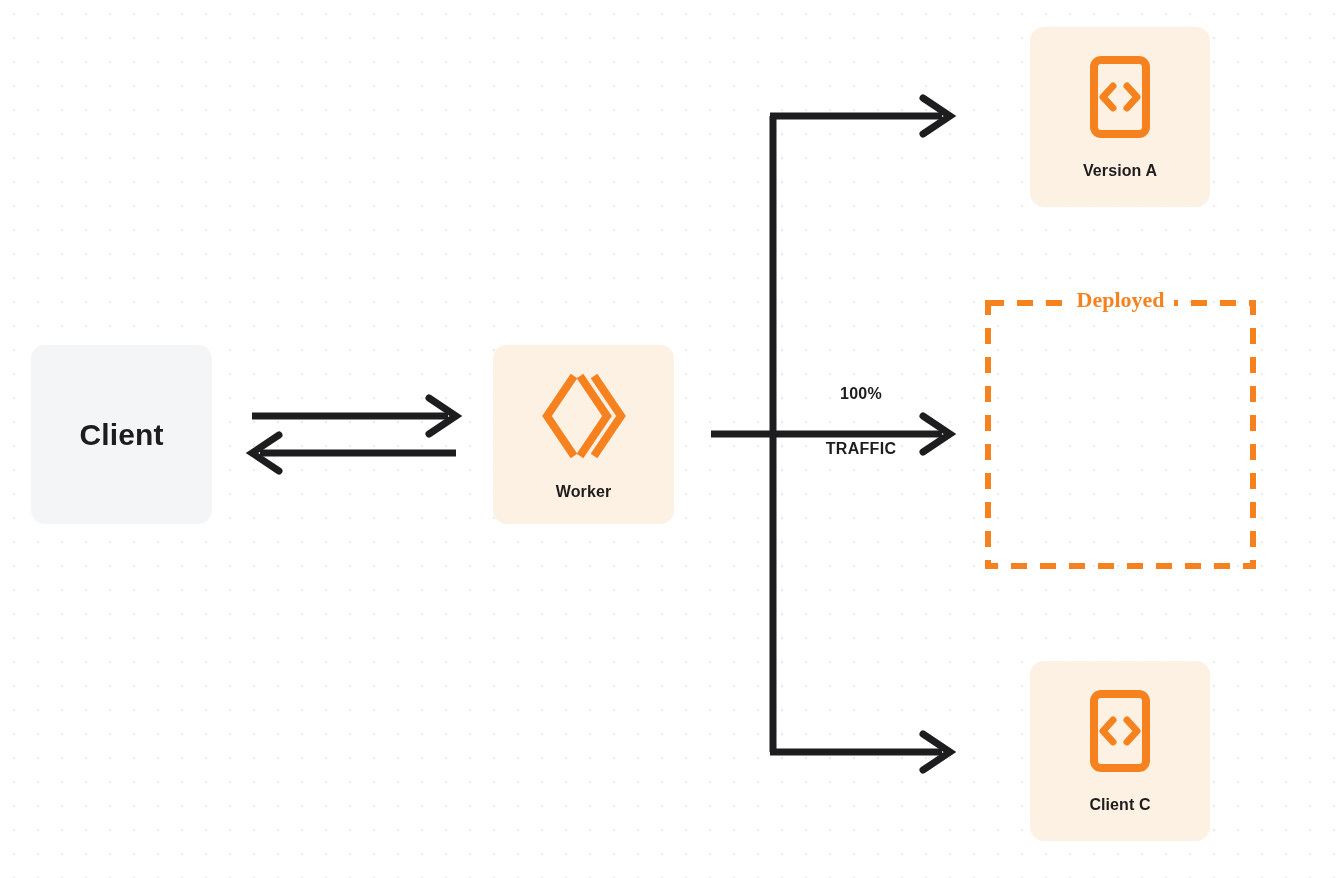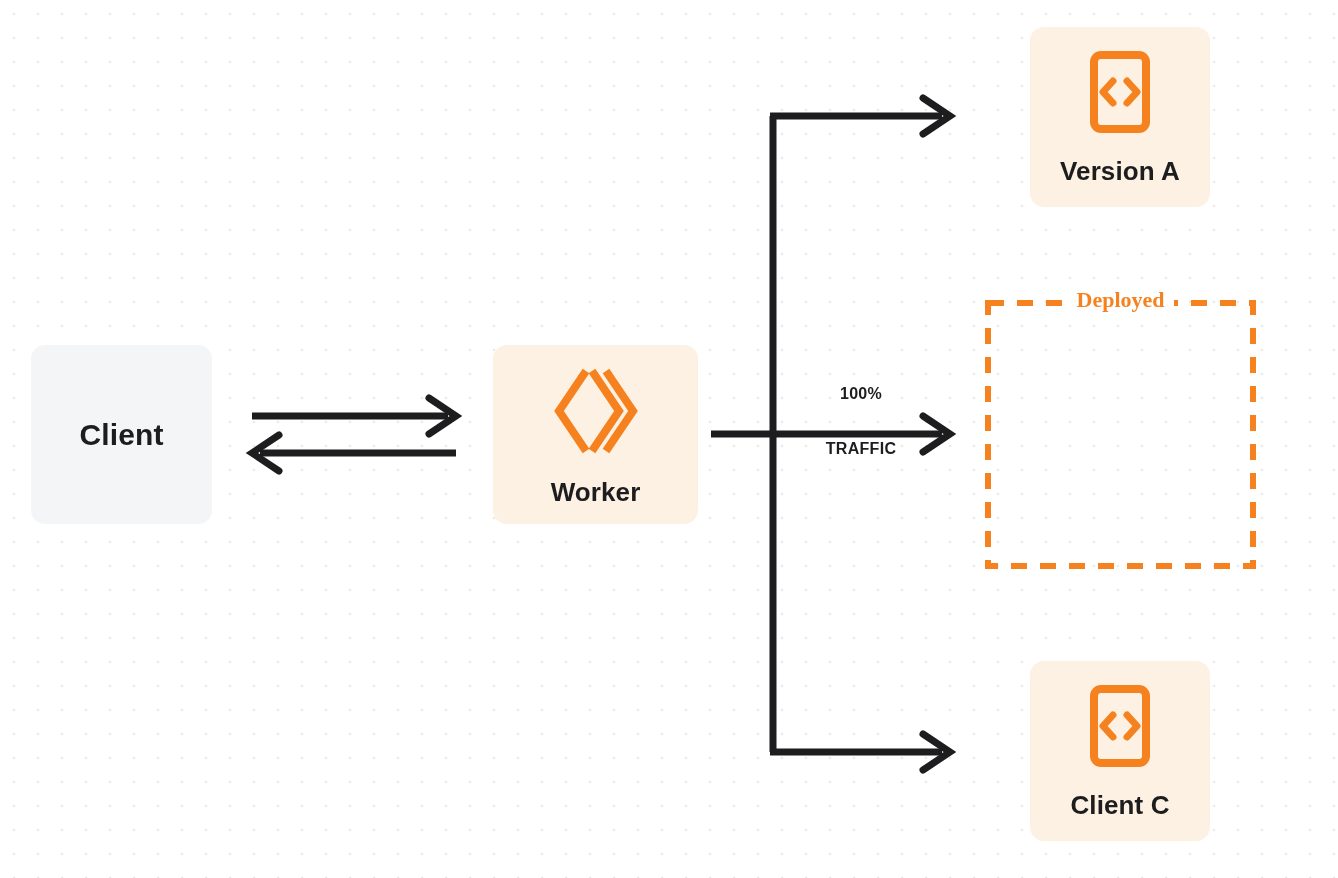--- a/index.html
+++ b/index.html
@@ -50,37 +50,37 @@
     left: 31px;
     top: 345px;
     width: 181px;
     height: 179px;
     background: #f4f5f6;
   }
 
   .node-worker {
     left: 493px;
     top: 345px;
-    width: 205px;
+    width: 181px;
     height: 179px;
     background: #fdf1e3;
   }
 
   .node-version {
     width: 180px;
     height: 180px;
     background: #fdf1e3;
   }
 
   .node-va { left: 1030px; top: 27px; }
   .node-vb { left: 1030px; top: 344px; }
   .node-vc { left: 1030px; top: 661px; }
 
   .node-label {
-    font-size: 26px;
+    font-size: 16px;
     font-weight: bold;
     color: #1d1d1f;
     letter-spacing: 0.1px;
     line-height: 1;
   }
 
   .node-client .node-label { font-size: 30px; }
   .node-worker .node-label { margin-top: 22px; }
   .node-version .node-label { margin-top: 24px; }
 

